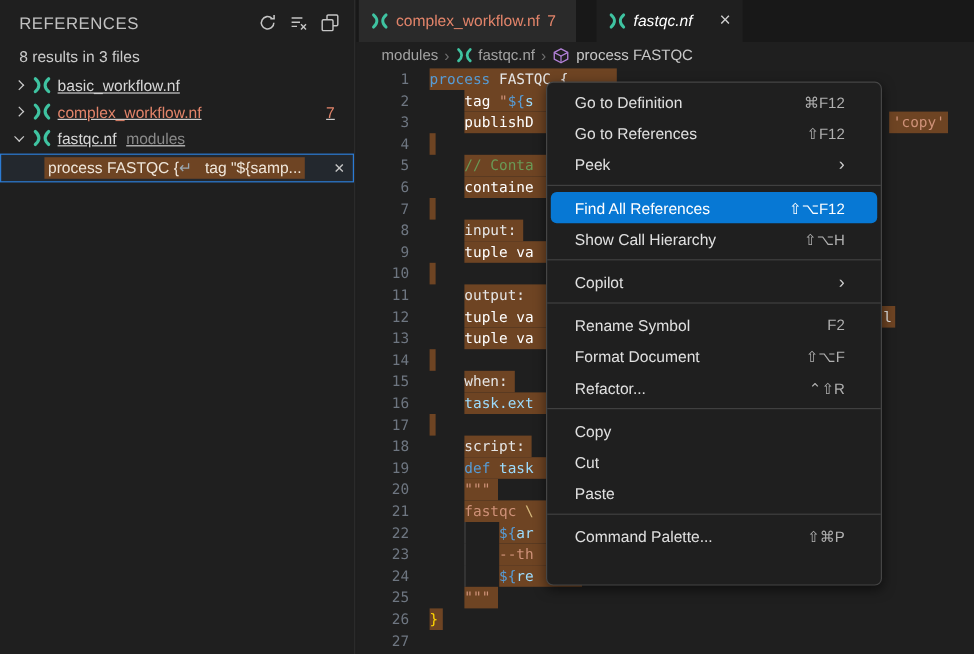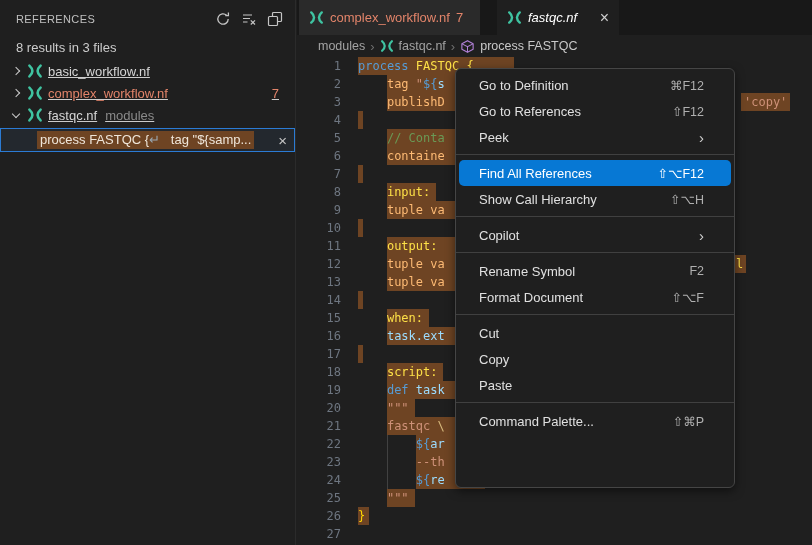--- a/index.html
+++ b/index.html
@@ -6,21 +6,21 @@
   html,body { width:812px; height:545px; overflow:hidden; }
   body {
     background:#1f1f1f; color:#ccc;
     font-family:"Liberation Sans", sans-serif; font-size:13px;
     position:relative;
   }
   
   #sidebar { position:absolute; left:0; top:0; width:296px; height:545px;
     background:#1f1f1f; border-right:1px solid #2b2b2b; }
   .sb-header { display:flex; align-items:center; padding:9px 12px 0 16px; height:28px; }
-  .sb-title { font-size:11px; letter-spacing:.4px; color:#c0c0c0; }
+  .sb-title { font-size:14px; letter-spacing:.4px; color:#c0c0c0; }
   .sb-actions { margin-left:auto; display:flex; gap:10px; }
   .sb-icon { width:16px; height:16px; color:#c5c5c5; cursor:pointer; }
   .sb-icon svg { width:16px; height:16px; display:block; }
   .sb-summary { margin:12px 0 0 16px; height:18px; color:#cccccc; }
   #file-list { margin-top:2px; }
   .tree-row { display:flex; align-items:center; height:22px; padding-left:13px; gap:5px; cursor:pointer; white-space:nowrap;text-decoration:underline; }
   .chev { width:6px; height:6px; border-right:1.4px solid #cccccc; border-bottom:1.4px solid #cccccc; flex:0 0 auto; }
   .chev.right { transform:rotate(-45deg); margin-right:3px; }
   .chev.down  { transform:rotate(45deg); margin-top:-3px; margin-right:3px; }
   .nf { width:16px; height:16px; flex:0 0 auto; }
@@ -55,22 +55,22 @@
   #breadcrumbs .cube { width:15px; height:15px; }
   
   #code { position:relative; font-family:"DejaVu Sans Mono", monospace; font-size:12px; line-height:18px; }
   .line { position:relative; display:flex; height:18px; white-space:pre; }
   .gutter { flex:0 0 61px; text-align:right; padding-right:17px; color:#6e7681; user-select:none; }
   .ltext { position:relative; }
   .hl { background:var(--brown,#6e4423); display:inline-block; height:18px; }
   .hl.sliver { width:5px; }
   .guide { position:absolute; left:90px; top:0; bottom:0; width:1px; background:#585858; opacity:.6; }
   .frag { position:absolute; top:0; height:18px; background:var(--brown,#6e4423); padding:0 3px; }
-  .tok.kw{color:#569cd6} .tok.fn{color:#fdba74} .tok.str{color:#ce9178}
-  .tok.com{color:#6a9955} .tok.var{color:#9cdcfe} .tok.pl{color:#fde047}
+  .tok.kw{color:#569cd6} .tok.fn{color:#ffffff} .tok.str{color:#ce9178}
+  .tok.com{color:#6a9955} .tok.var{color:#9cdcfe} .tok.pl{color:#e5e5e5}
   .tok.esc{color:#d7ba7d} .tok.brk{color:#ffd700}
   
   #context-menu { position:absolute; left:455px; top:68px; width:280px; height:420px;
     background:#1f1f1f; border:1px solid #454545; border-radius:6px;
     box-shadow:0 3px 10px rgba(0,0,0,.5); padding:3px 0; z-index:10; }
   .menu-item { height:26px; display:flex; align-items:center; padding:0 30px 0 23px;
     color:#e0e0e0; cursor:pointer; }
   .menu-item .mi-right { margin-left:auto; color:#b0b0b0; font-size:12.5px; }
   .menu-item .mi-sub { margin-left:auto; color:#cfcfcf; font-size:15px; }
   .menu-item.highlighted { background:var(--accent,#0778d4); margin:0 3px; border-radius:5px;
@@ -242,26 +242,30 @@
       </div>
       <div class="menu-sep"></div>
       <div class="menu-item">
         <span class="mi-label">Rename Symbol</span>
         <span class="mi-right">F2</span>
       </div>
       <div class="menu-item">
         <span class="mi-label">Format Document</span>
         <span class="mi-right">⇧⌥F</span>
       </div>
-      <div class="menu-sep"></div>
+      <div class="menu-item">
+        <span class="mi-label">Refactor...</span>
+        <span class="mi-right">⌃⇧R</span>
+      </div>
+      <div class="menu-sep"></div>
+      <div class="menu-item">
+        <span class="mi-label">Copy</span>
+      </div>
       <div class="menu-item">
         <span class="mi-label">Cut</span>
-      </div>
-      <div class="menu-item">
-        <span class="mi-label">Copy</span>
       </div>
       <div class="menu-item">
         <span class="mi-label">Paste</span>
       </div>
       <div class="menu-sep"></div>
       <div class="menu-item">
         <span class="mi-label">Command Palette...</span>
         <span class="mi-right">⇧⌘P</span>
       </div>
     </div>

